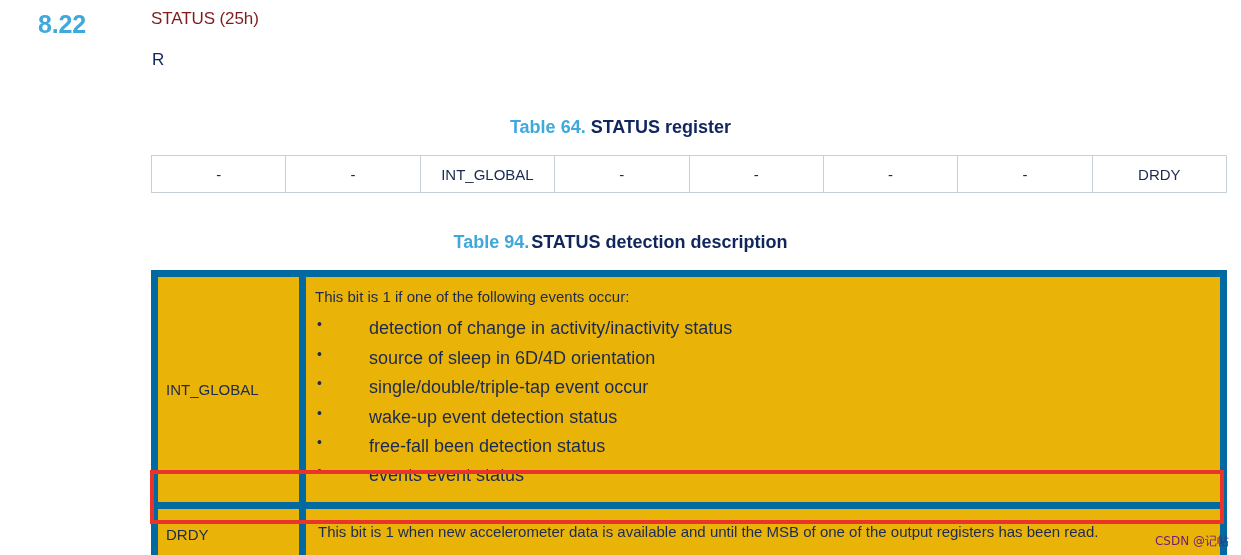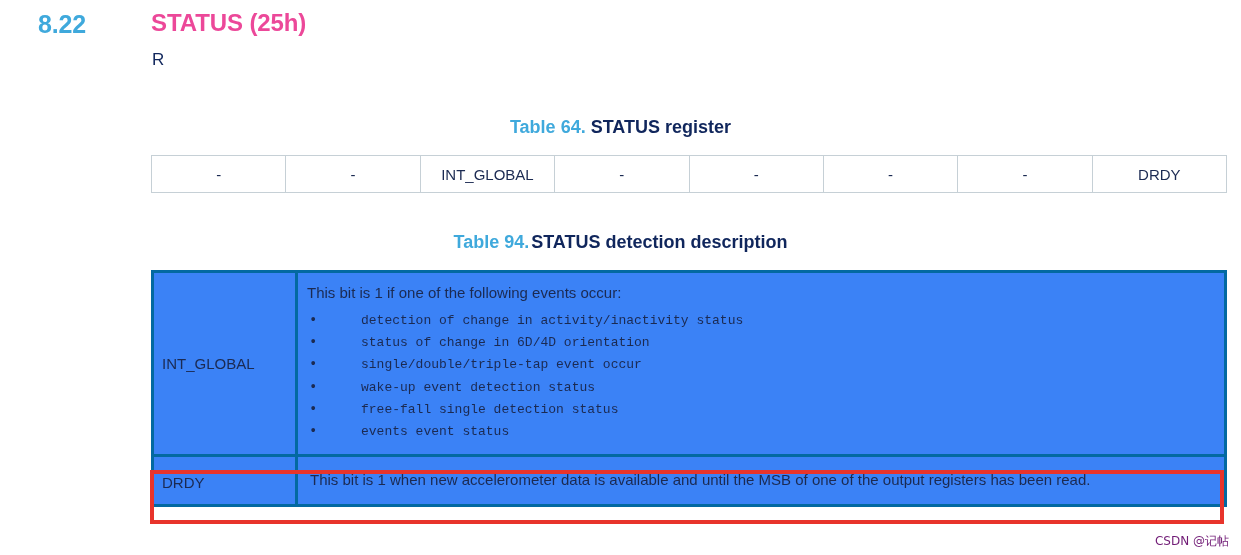--- a/index.html
+++ b/index.html
@@ -24,23 +24,23 @@
     font-size: 25px;
     font-weight: bold;
     color: #3fa9dc;
     letter-spacing: -0.2px;
     margin-left: 24px;
   }
   .section-title {
     position: absolute;
     left: 151px;
     top: 9px;
-    font-size: 24px;
-    font-weight: bold;
-    color: #ec4899;
+    font-size: 17px;
+    font-weight: normal;
+    color: #7f1d1d;
     letter-spacing: -0.1px;
   }
   .section-access {
     position: absolute;
     left: 152px;
     top: 50px;
     font-size: 17px;
     font-weight: normal;
     color: #10265c;
   }
@@ -86,25 +86,25 @@
   
   .desc-table {
     position: absolute;
     left: 151px;
     top: 270px;
     width: 1076px;
     border-collapse: collapse;
     table-layout: fixed;
   }
   .desc-table td {
-    border: 3px solid #0369a1;
+    border: 7px solid #0369a1;
     vertical-align: middle;
     font-size: 15px;
     color: #1b2a52;
-    background: #3b82f6;
+    background: #eab308;
   }
   .desc-table td.bit-name {
     width: 132px;
     padding-left: 8px;
     vertical-align: middle;
   }
   .desc-table td.bit-desc {
     padding: 9px 10px 10px 9px;
     vertical-align: top;
     line-height: 1.48;
@@ -123,23 +123,22 @@
   }
   ul.event-list {
     list-style: none;
     margin: 0;
     padding: 0;
   }
   ul.event-list li {
     position: relative;
     padding-left: 54px;
     margin-bottom: 3px;
-    font-size: 13px;
+    font-size: 18px;
     line-height: 1.47;
-    font-family: Liberation Mono, monospace;
   }
   ul.event-list li::before {
     content: "\2022";
     position: absolute;
     left: 2px;
     top: -1px;
     font-size: 14px;
     color: #1b2a52;
   }
   .drdy-text {
@@ -202,24 +201,24 @@
 </div>
 
 <table class="desc-table">
   <tbody>
     <tr class="row-int-global">
       <td class="bit-name">INT_GLOBAL</td>
       <td class="bit-desc">
         <p class="intro-line">This bit is 1 if one of the following events occur:</p>
         <ul class="event-list">
           <li>detection of change in activity/inactivity status</li>
-          <li>status of change in 6D/4D orientation</li>
+          <li>source of sleep in 6D/4D orientation</li>
           <li>single/double/triple-tap event occur</li>
           <li>wake-up event detection status</li>
-          <li>free-fall single detection status</li>
+          <li>free-fall been detection status</li>
           <li>events event status</li>
         </ul>
       </td>
     </tr>
     <tr class="row-drdy">
       <td class="bit-name">DRDY</td>
       <td class="bit-desc">
         <p class="drdy-text">This bit is 1 when new accelerometer data is available and until the MSB of one of the output registers has been read.</p>
       </td>
     </tr>

